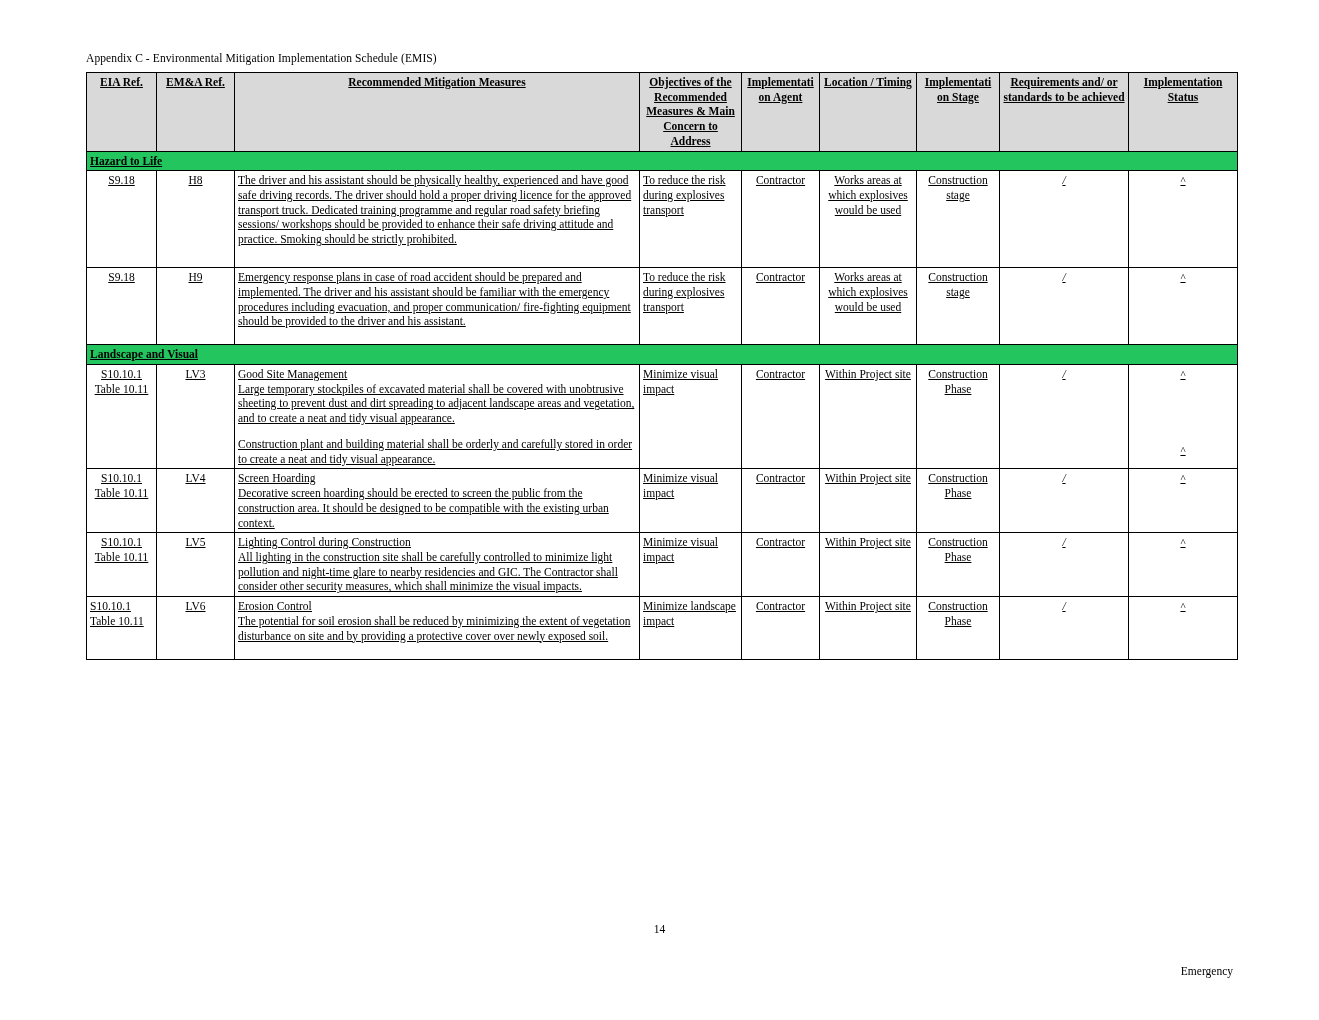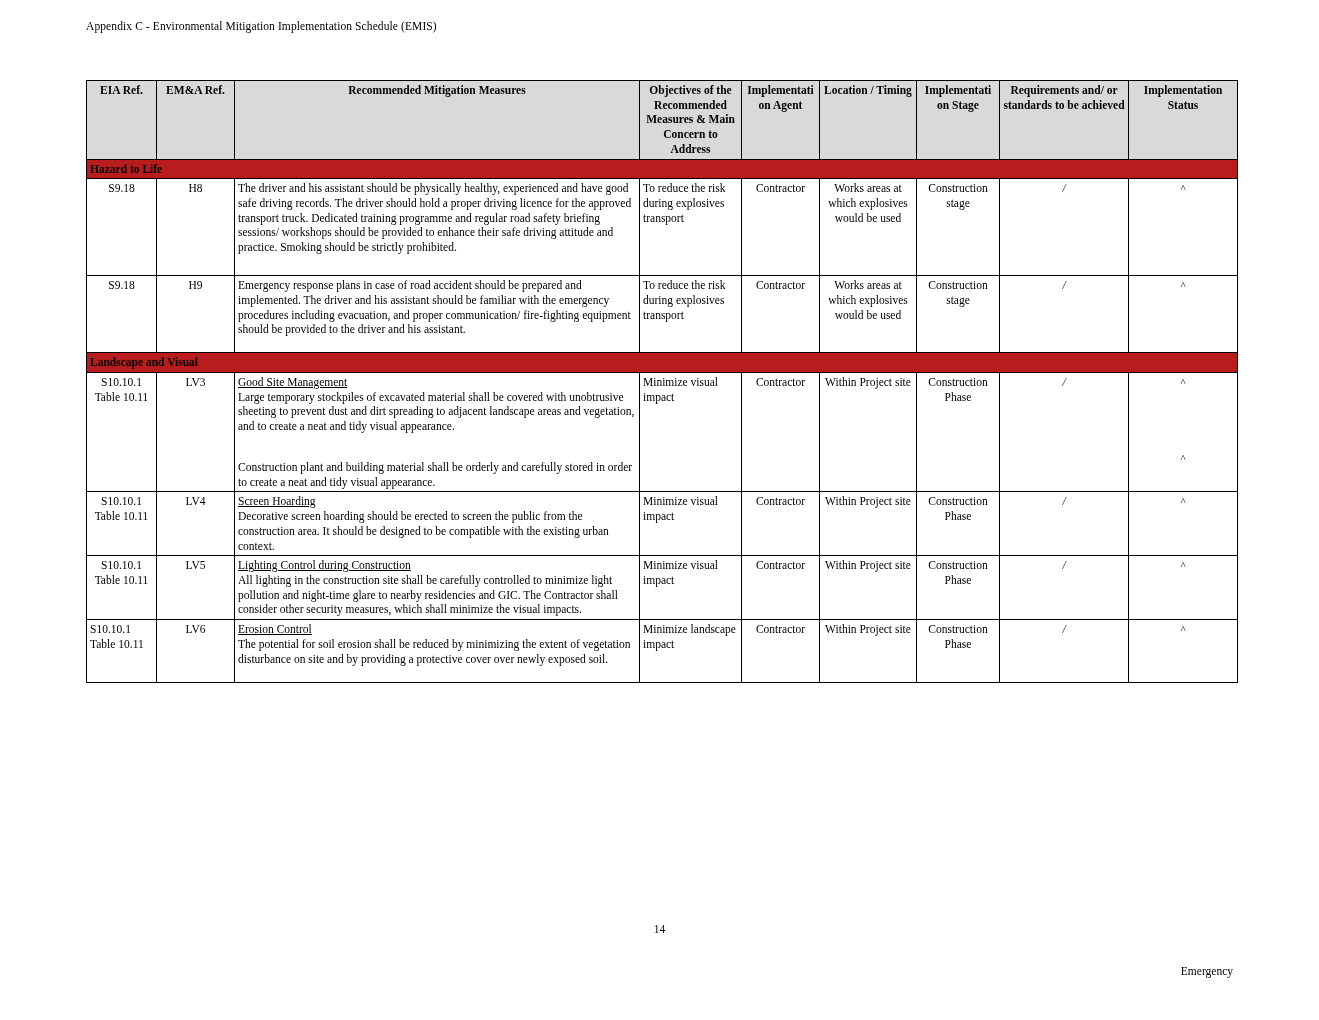--- a/index.html
+++ b/index.html
@@ -17,49 +17,50 @@
   }
   .page {
     position: relative;
     width: 1319px;
     height: 1020px;
     box-sizing: border-box;
   }
   .header-note {
     position: absolute;
     left: 86px;
-    top: 20px;
+    top: 52px;
     font-size: 11.5px;
     letter-spacing: 0.1px;
     white-space: nowrap;
   }
   table.emis {
     position: absolute;
     left: 86px;
-    top: 80px;
+    top: 72px;
     width: 1144px;
     border-collapse: collapse;
     table-layout: fixed;
     font-size: 11.5px;
+    text-decoration: underline;
   }
   table.emis td, table.emis th {
     border: 1px solid #000000;
     vertical-align: top;
     padding: 2px 3px 2px 3px;
     line-height: 1.28;
   }
   thead th {
     background: #d9d9d9;
     text-align: center;
     font-weight: bold;
     vertical-align: middle;
     padding: 4px 3px;
   }
   .section-row td {
-    background: #b91c1c;
+    background: #22c55e;
     font-weight: bold;
     padding: 1px 4px;
     height: 14px;
   }
   .c-eia   { width: 70px;  text-align: center; }
   .c-emaa  { width: 78px;  text-align: center; margin-left: 40px; }
   .c-meas  { width: 405px; text-align: left; }
   .c-obj   { width: 102px; text-align: left; }
   .c-agent { width: 78px;  text-align: center; }
   .c-loc   { width: 97px;  text-align: center; }
@@ -67,21 +68,21 @@
   .c-req   { width: 129px; text-align: center; }
   .c-status{ width: 109px; text-align: center; }
   .meas-title {
     display: block;
     text-decoration: underline;
   }
   .meas-para {
     display: block;
   }
   .meas-para + .meas-para {
-    margin-top: 26px;
+    margin-top: 11px;
   }
   .slash { font-style: italic; }
   .caret { font-size: 11px; }
   .cell-pad-tall { height: 92px; }
   .cell-pad-mid  { height: 72px; }
   .cell-pad-sm   { height: 58px; }
 
   .footer-page {
     position: absolute;
     left: 0;

